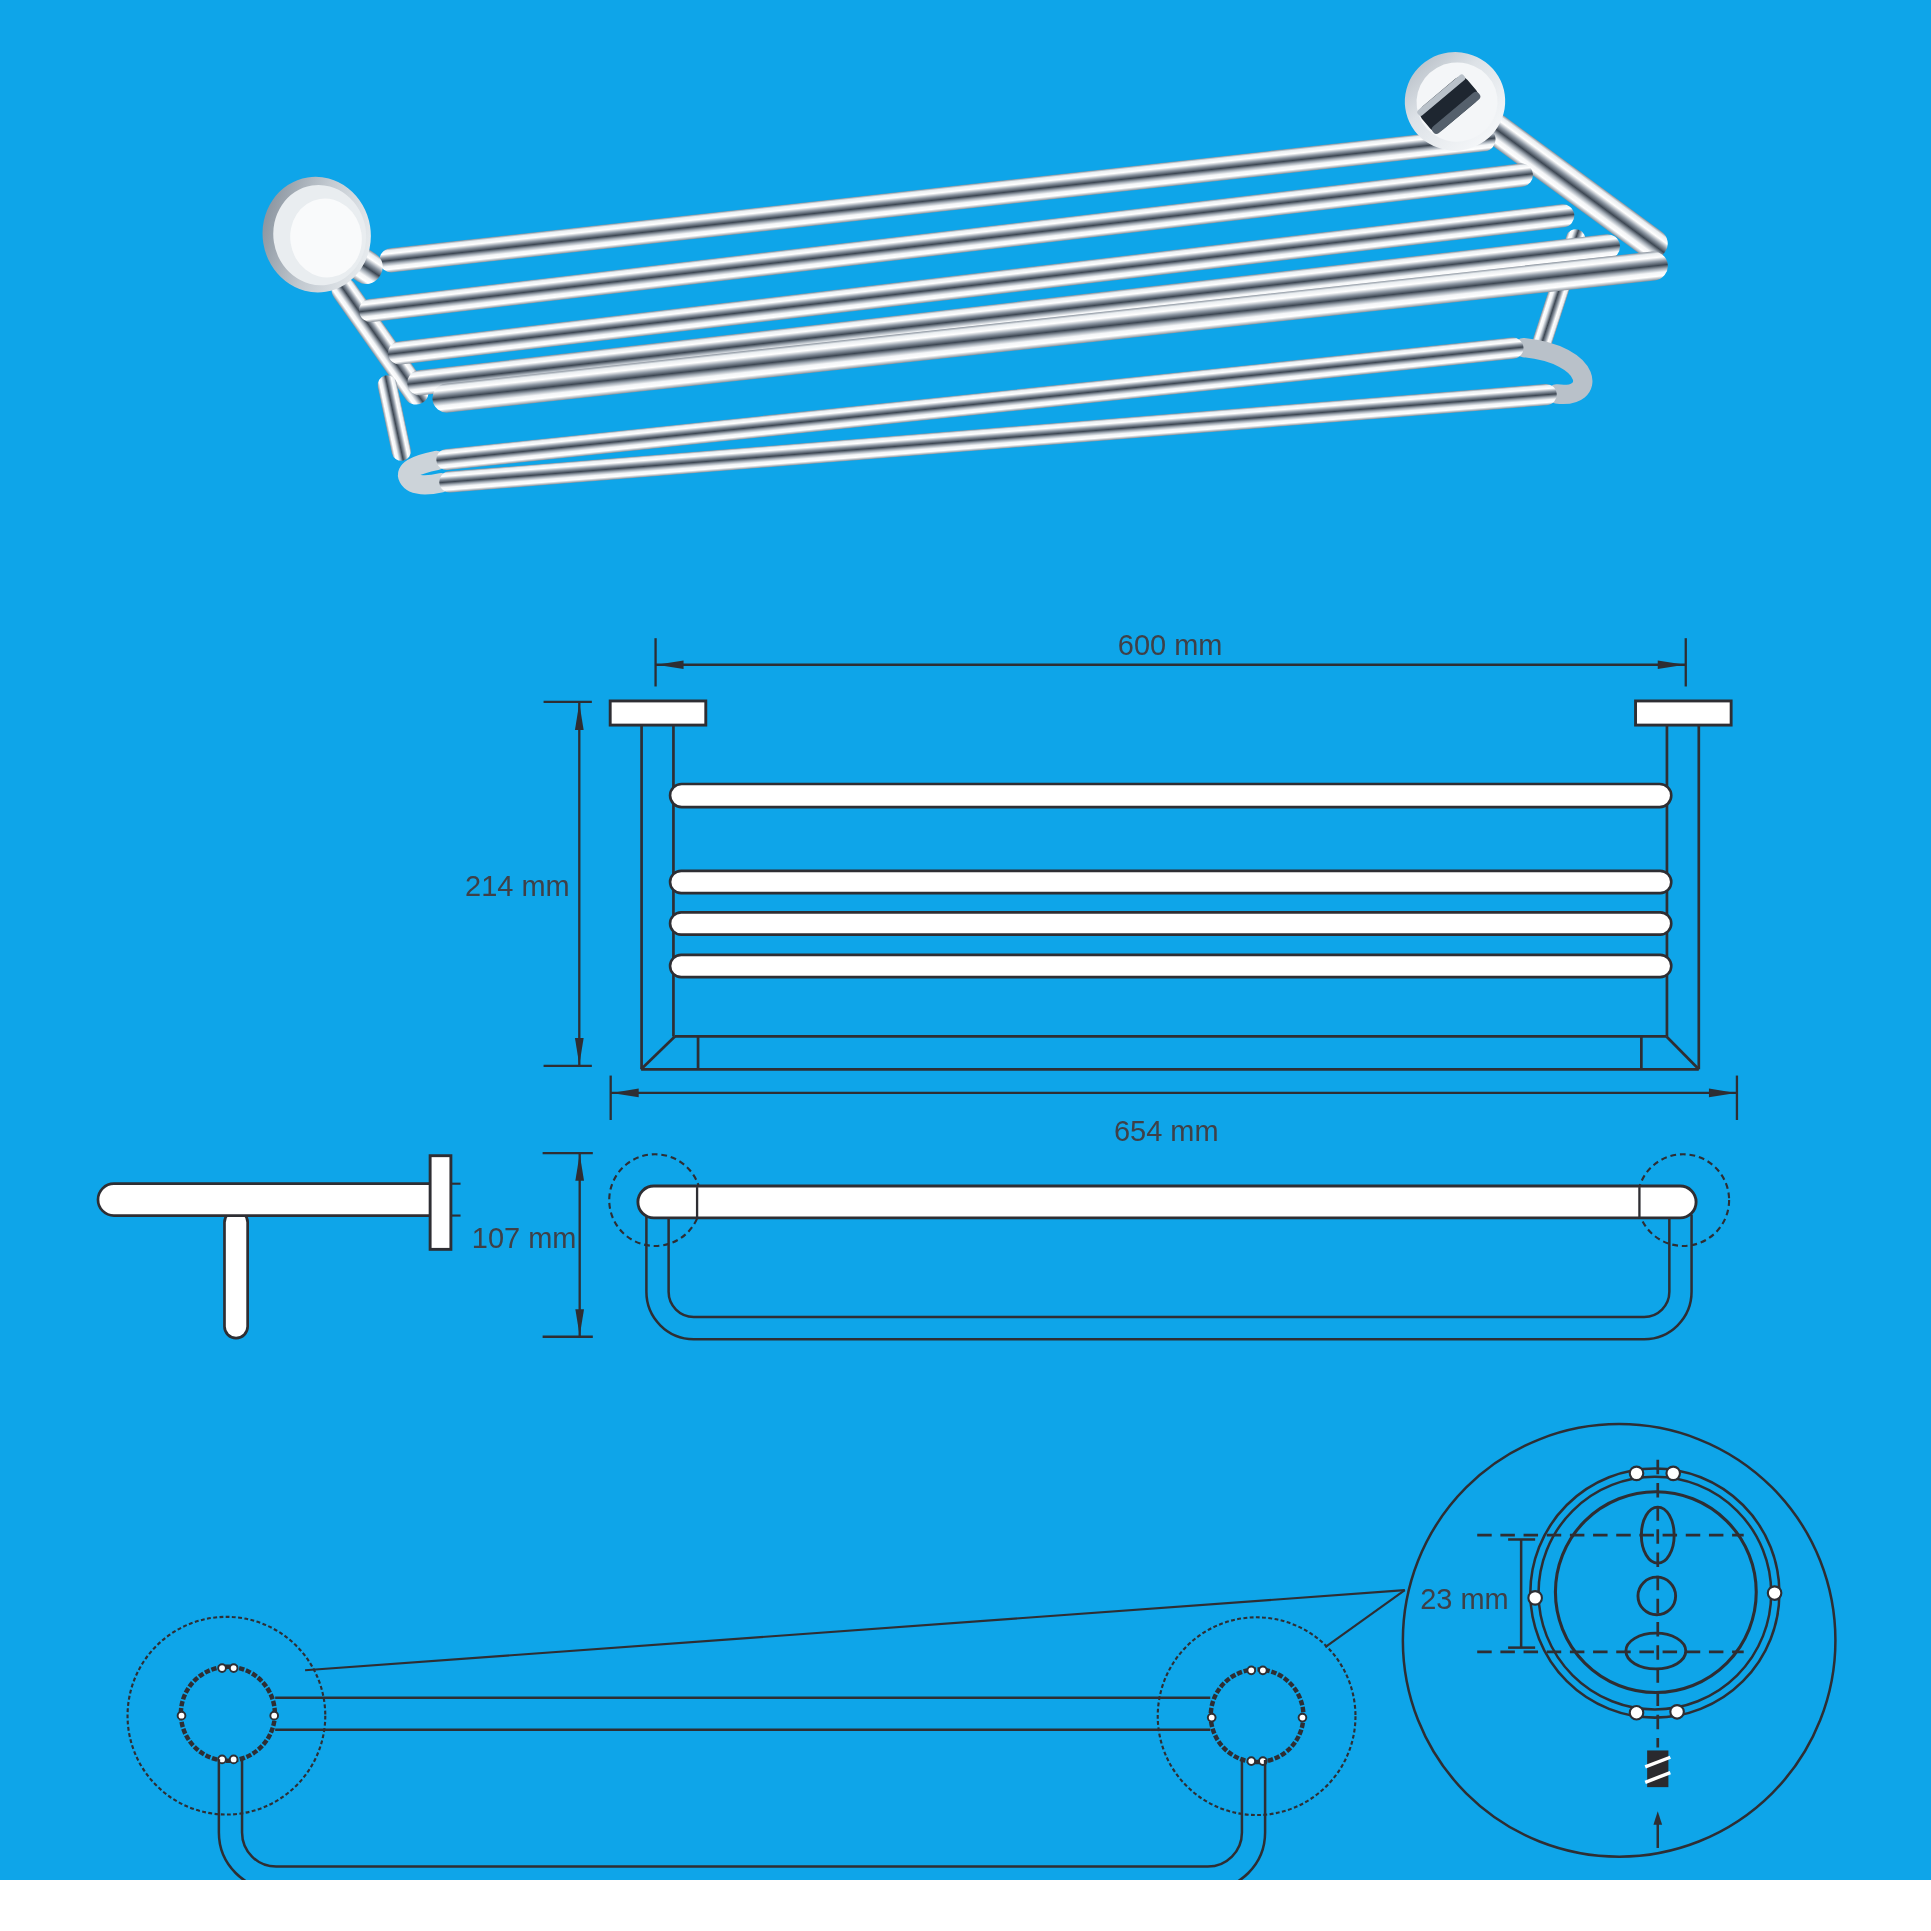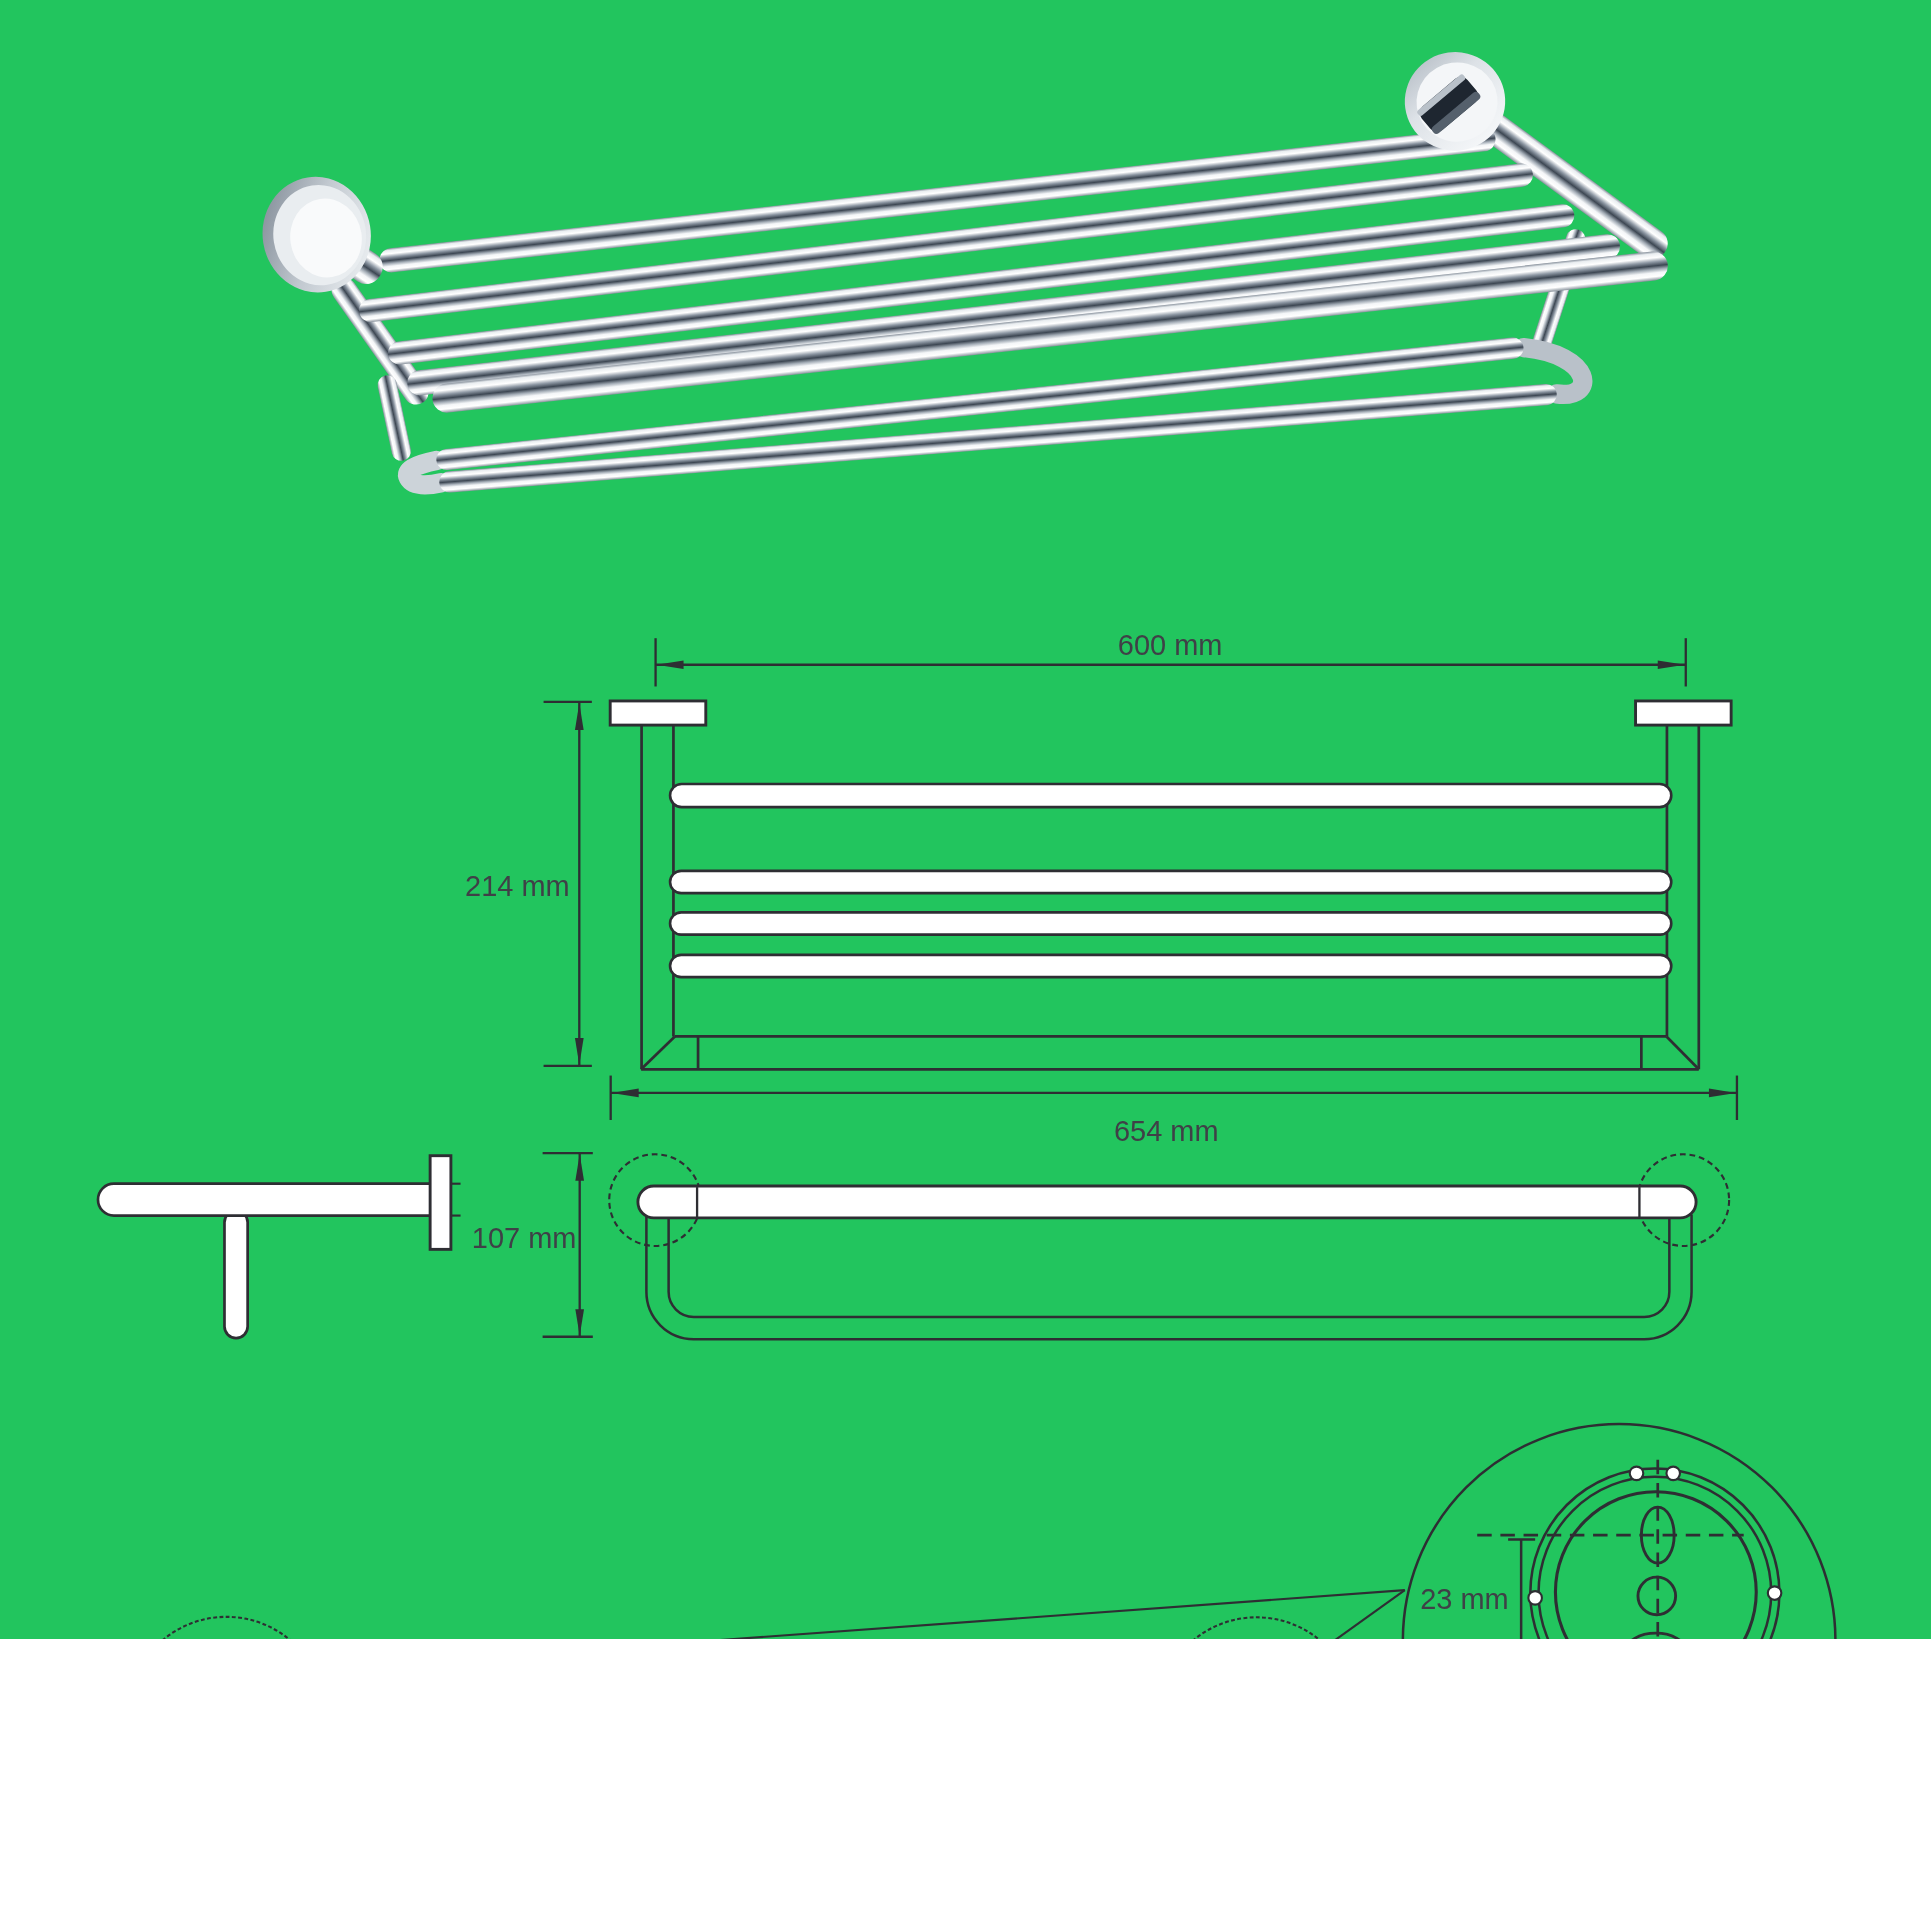--- a/index.html
+++ b/index.html
@@ -1,16 +1,16 @@
 <!DOCTYPE html>
 <html><head>
 <meta charset="utf-8">
 <style>
 html,body{margin:0;padding:0;background:#ffffff;}
-#page{position:relative;width:1931px;height:1639px;background:#22c55e;overflow:hidden;}
+#page{position:relative;width:1931px;height:1880px;background:#0ea5e9;overflow:hidden;}
 text{font-family:"Liberation Sans",sans-serif;fill:#3f4047;}
 </style>
 </head>
 <body>
 <div id="page">
 <svg width="1931" height="1931" viewBox="0 0 2000 2000">
 <defs>
 <linearGradient id="tg" x1="0" y1="0" x2="0" y2="1">
 <stop offset="0" stop-color="#8a939e"></stop>
 <stop offset="0.08" stop-color="#e9edf0"></stop>

